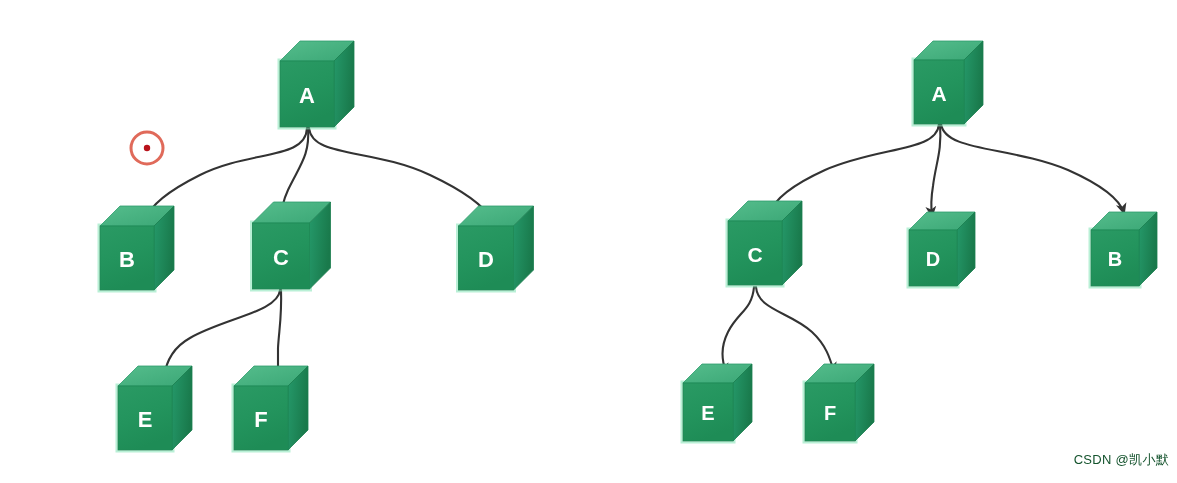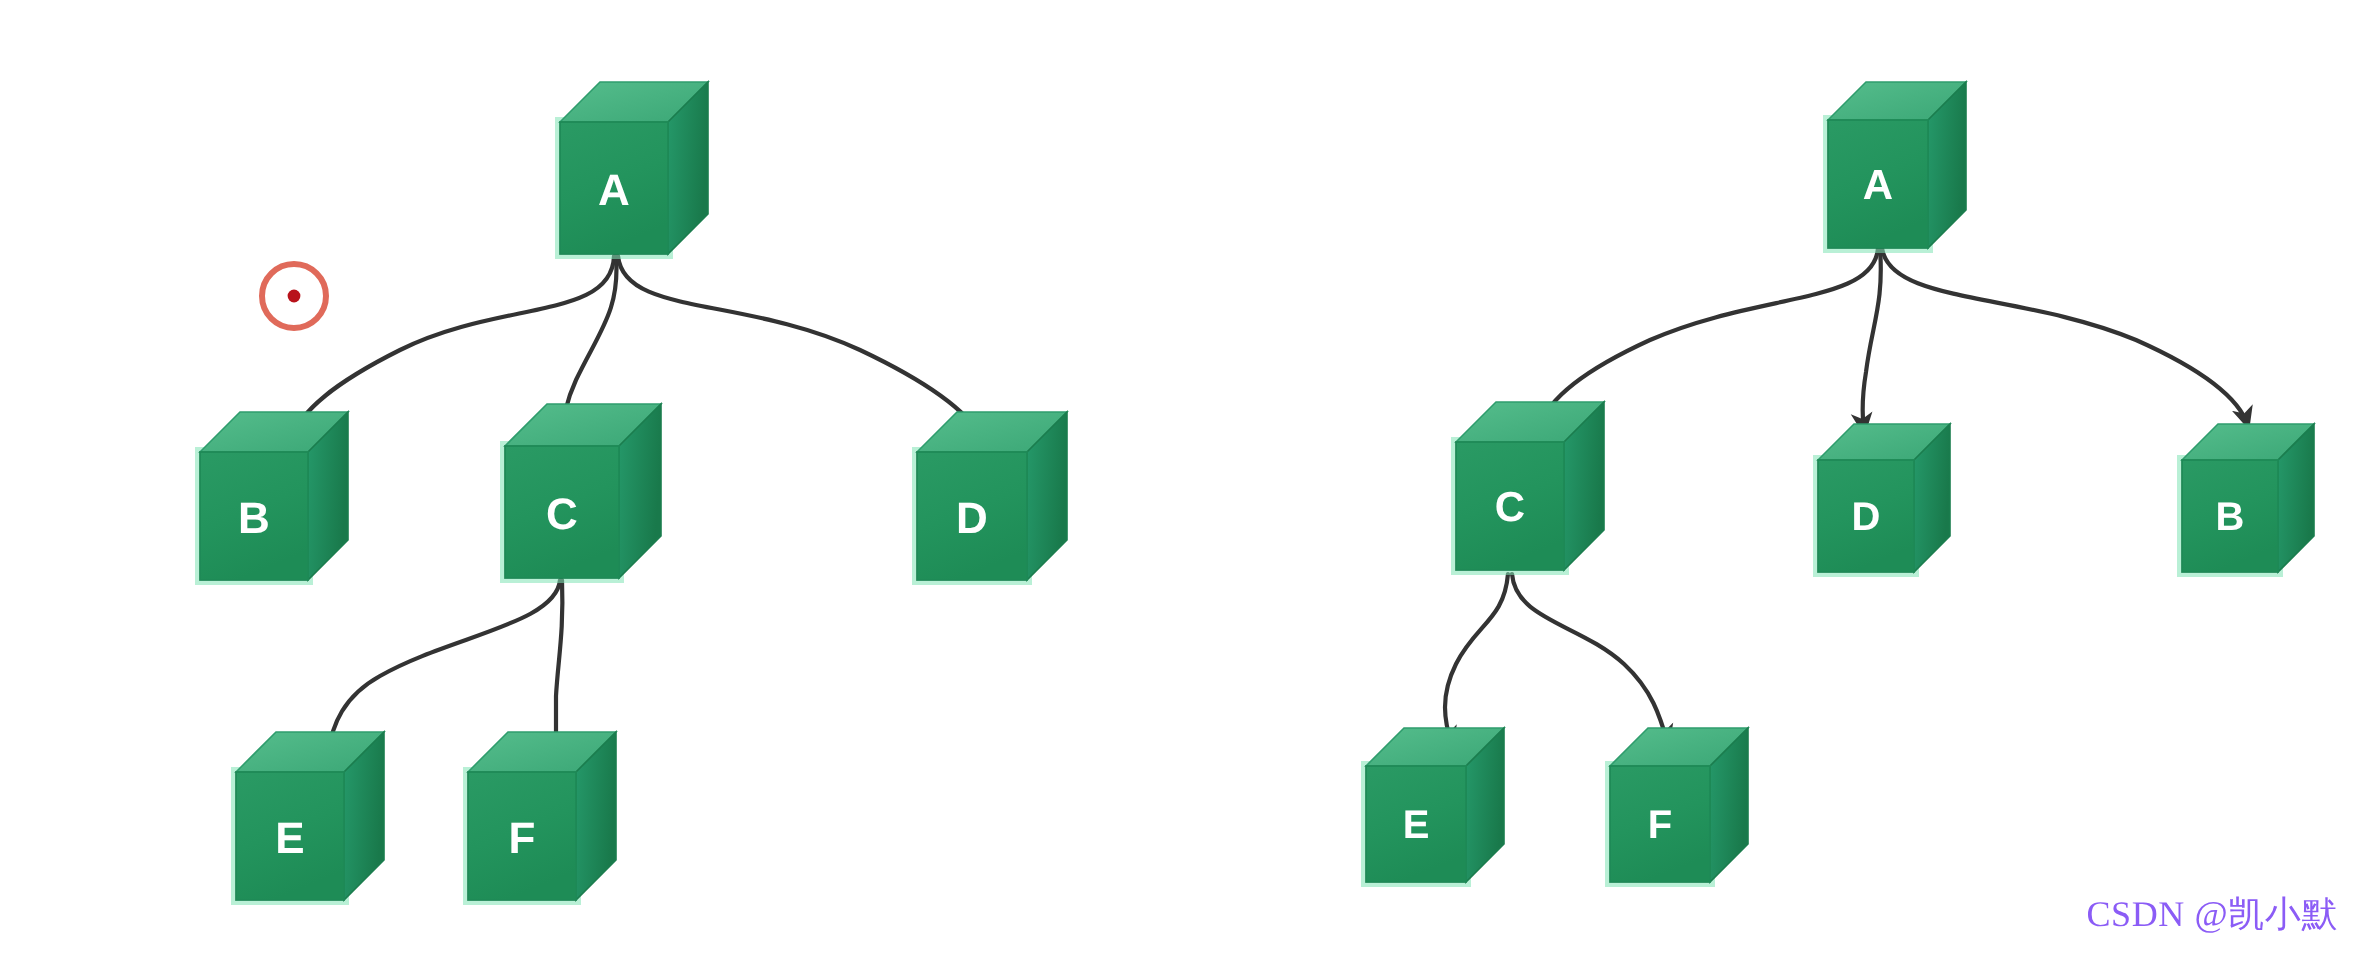--- a/index.html
+++ b/index.html
@@ -36,23 +36,23 @@
   .edge-path {
     fill: none;
     stroke: #333333;
     stroke-width: 2.1;
     stroke-linecap: round;
   }
   .watermark {
     position: absolute;
     right: 8px;
     bottom: 14px;
-    font-family: Liberation Serif, serif;
-    font-size: 18px;
-    color: #8b5cf6;
+    font-family: Liberation Sans, sans-serif;
+    font-size: 13px;
+    color: #14532d;
     letter-spacing: 0.3px;
     white-space: nowrap;
     user-select: none;
   }
 </style>
 </head>
 <body>
 
 <div id="stage">
 

